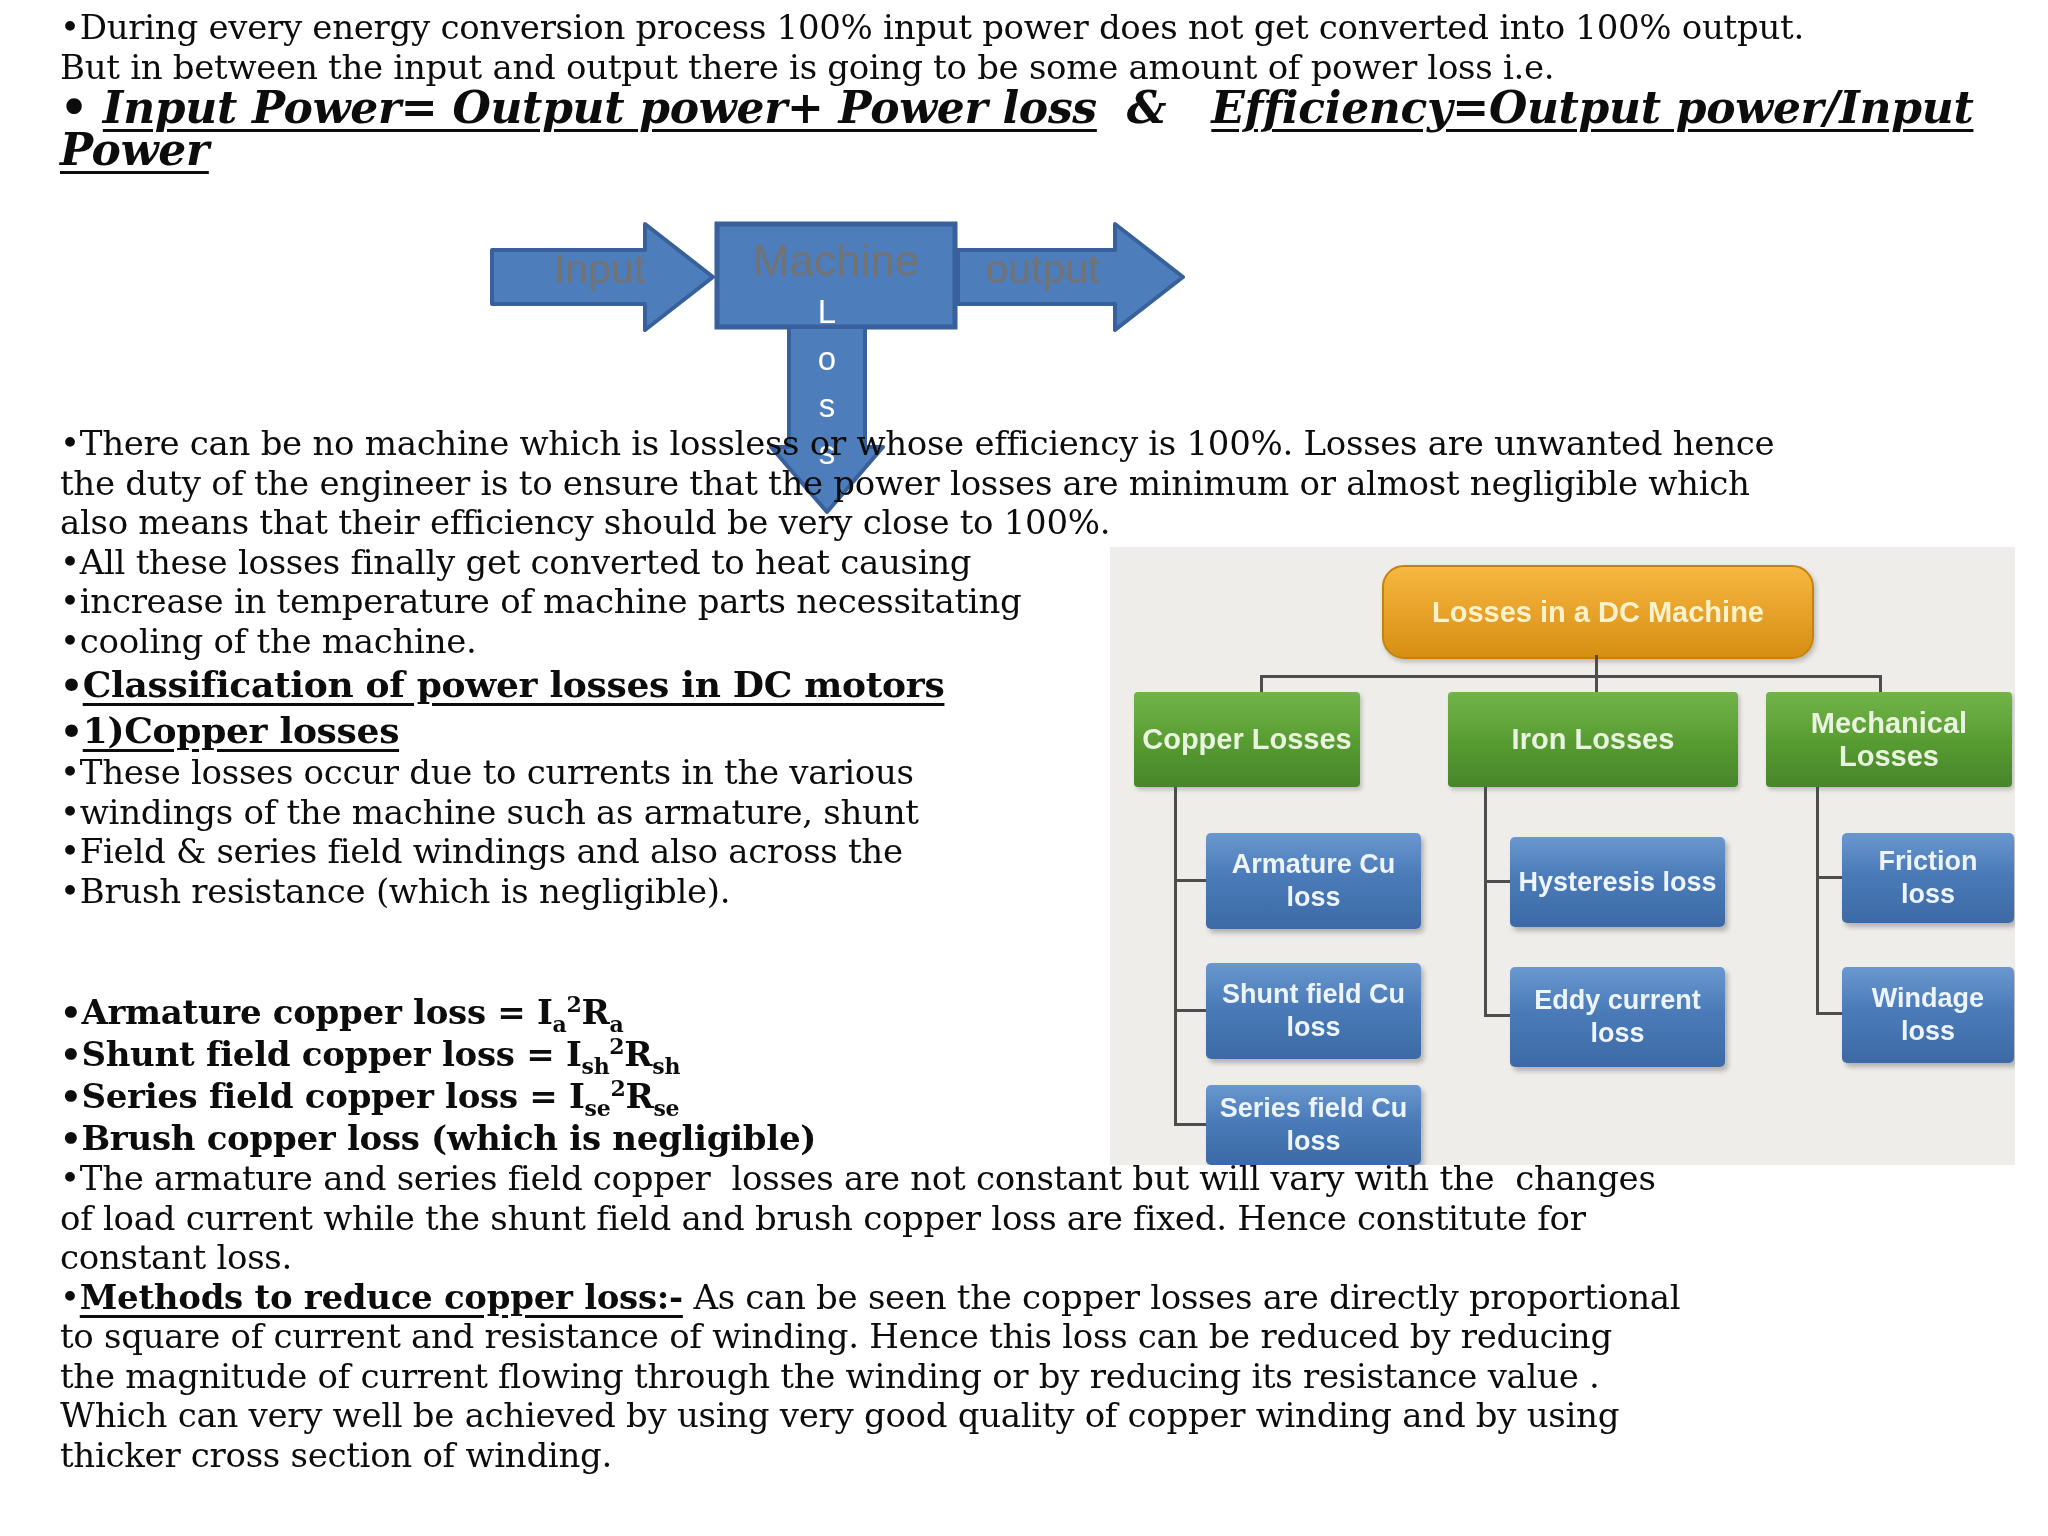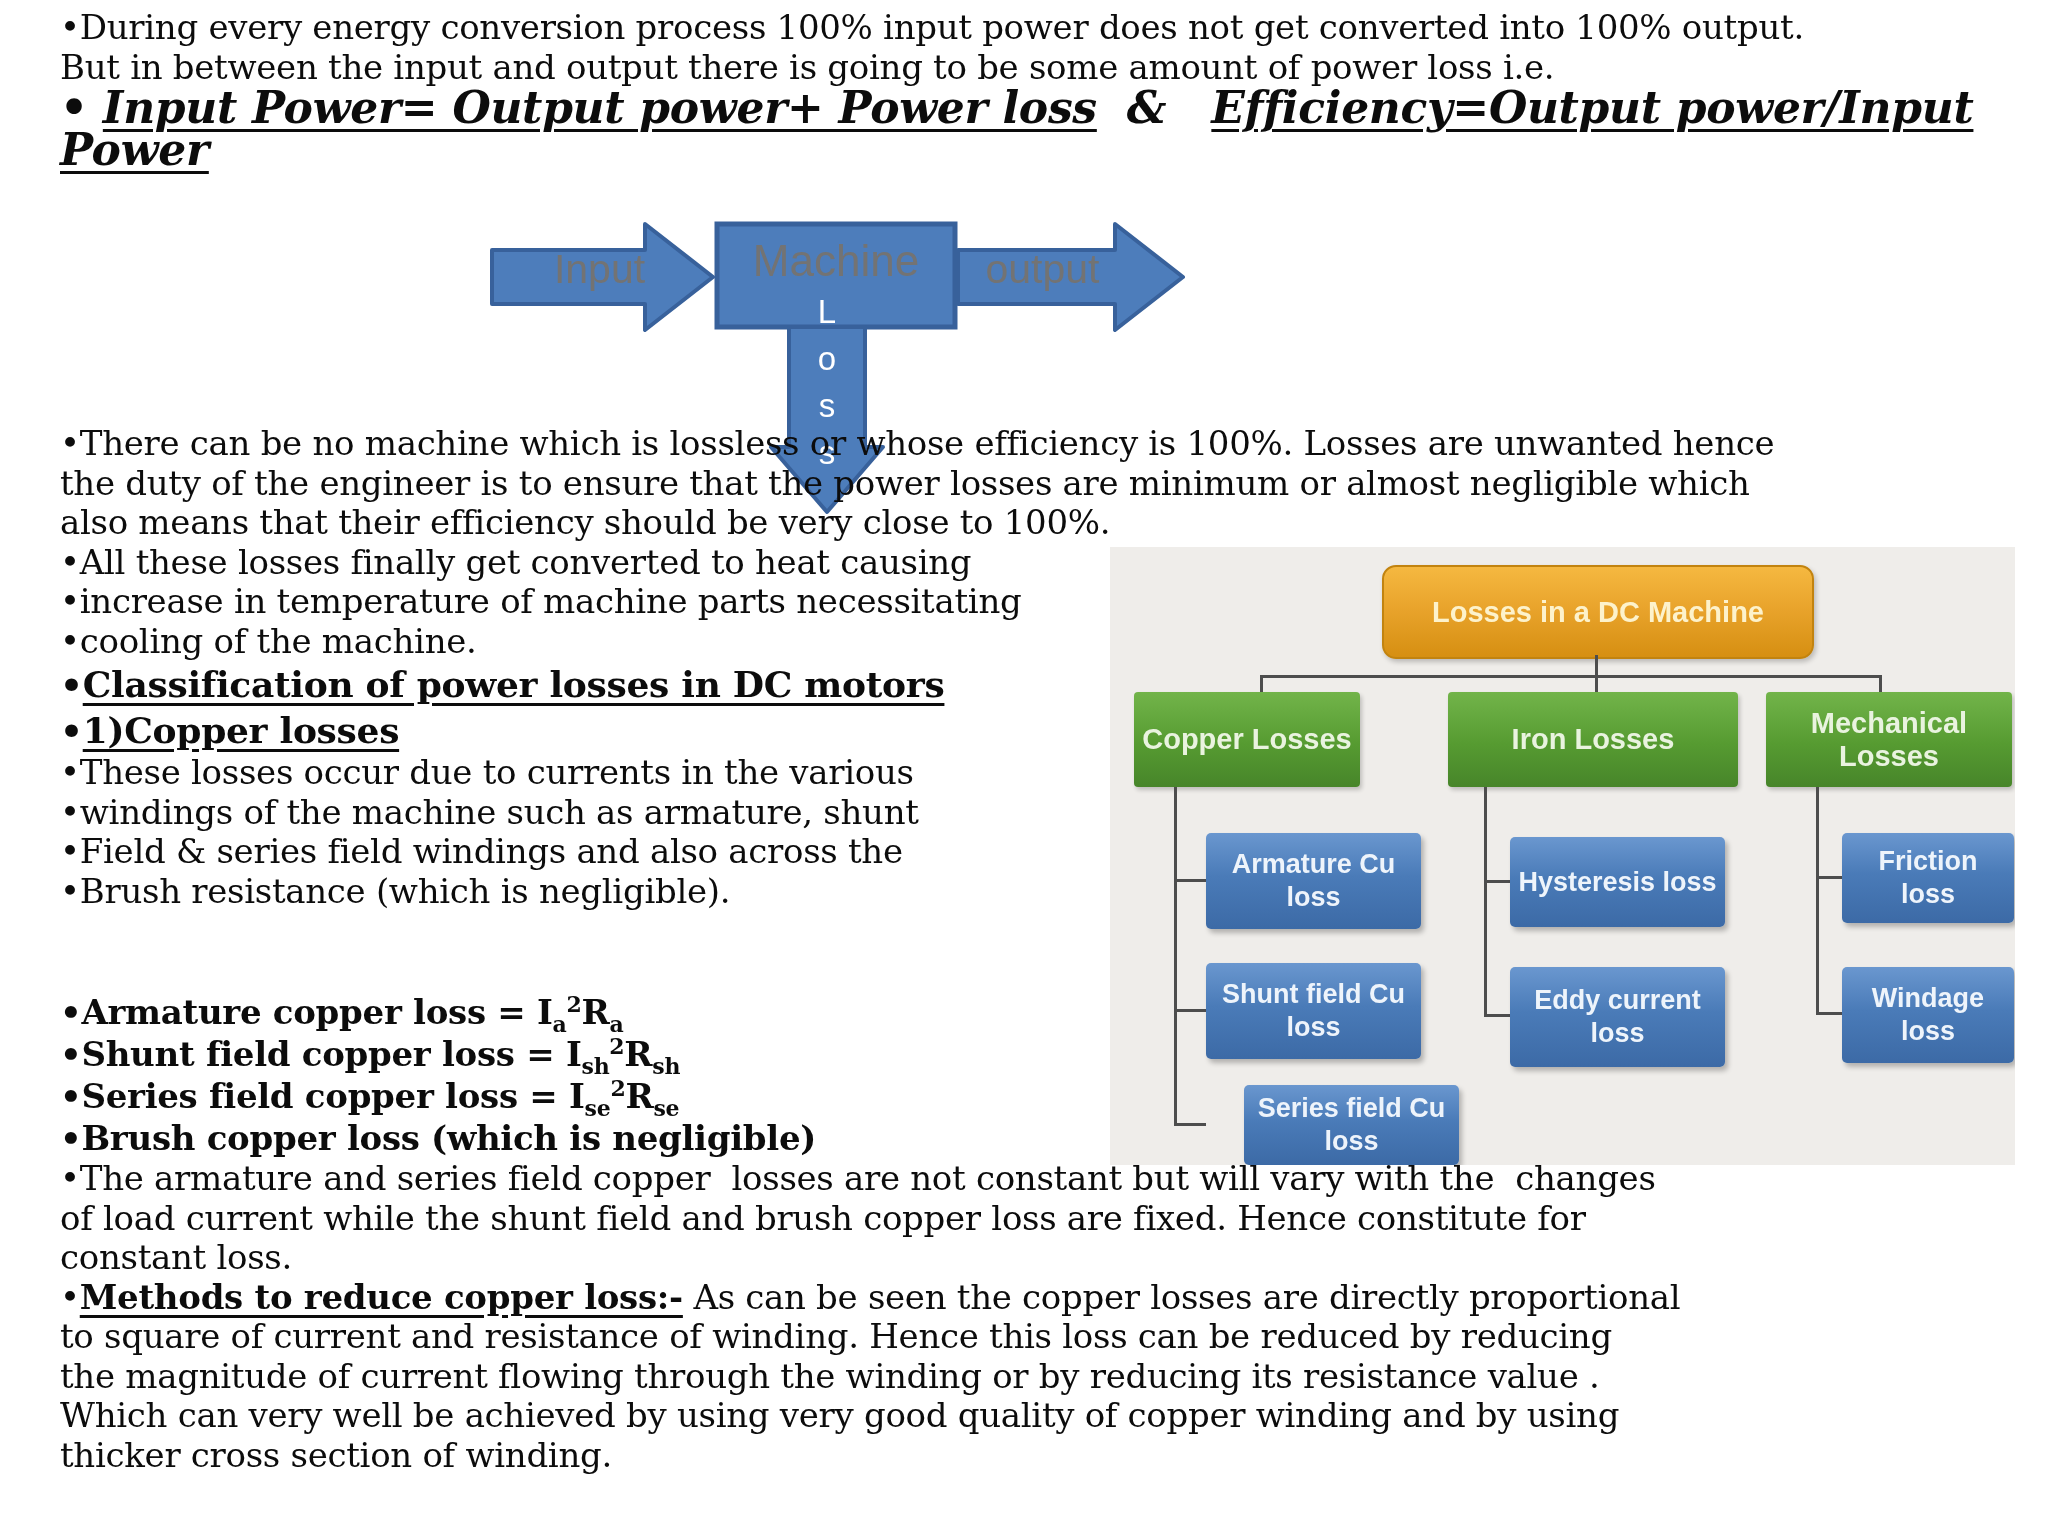--- a/index.html
+++ b/index.html
@@ -44,40 +44,40 @@
   #panel{
     position:absolute; left:1110px; top:547px; width:905px; height:618px;
     background:#efedea; overflow:hidden;
     font-family:"Liberation Sans", sans-serif;
   }
   .nbox{position:absolute; display:flex; align-items:center; justify-content:center;
         text-align:center; font-weight:bold;}
   #root-box{
     left:272px; top:18px; width:428px; height:90px;
     background:linear-gradient(180deg,#f5b840 0%,#e9a42c 45%,#d68f12 100%);
-    border:2px solid #c2830f; border-radius:14px;
+    border:2px solid #c2830f; border-radius:22px;
     color:#fdf2cb; font-size:29px;
     box-shadow:2px 3px 5px rgba(0,0,0,.22);
   }
   .green{
     background:linear-gradient(180deg,#72b44a 0%,#569b31 55%,#47852a 100%);
     border-radius:4px; color:#e9f3df; font-size:29px;
     box-shadow:2px 3px 4px rgba(0,0,0,.2); top:145px; height:95px;
   }
   #green-copper{left:24px; width:226px;}
   #green-iron{left:338px; width:290px;}
   #green-mech{left:656px; width:246px;}
   .blue{
     background:linear-gradient(180deg,#6a97cf 0%,#4a7bb8 45%,#3c6aa6 100%);
     border-radius:5px; color:#eef4fb; font-size:27px; line-height:33px;
     box-shadow:3px 4px 5px rgba(0,0,0,.25); width:215px; padding:0 6px; box-sizing:border-box;
   }
   #blue-armature{left:96px; top:286px; height:96px;}
   #blue-shunt{left:96px; top:416px; height:96px;}
-  #blue-series{left:96px; top:538px; height:80px;margin-left:38px;}
+  #blue-series{left:96px; top:538px; height:80px;}
   #blue-hysteresis{left:400px; top:290px; height:90px;}
   #blue-eddy{left:400px; top:420px; height:100px;}
   #blue-friction{left:732px; top:286px; height:90px; width:172px;}
   #blue-windage{left:732px; top:420px; height:96px; width:172px;}
   .conn{position:absolute; background:#4d4d4d;}
 </style>
 </head>
 <body>
 
 <div id="canvas">

